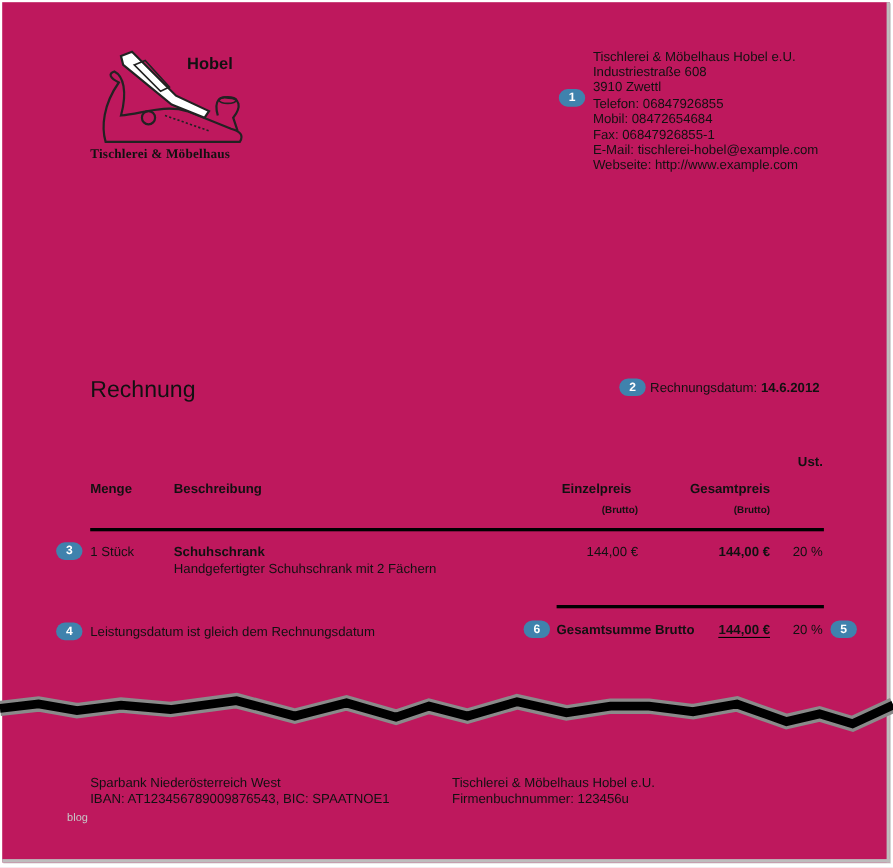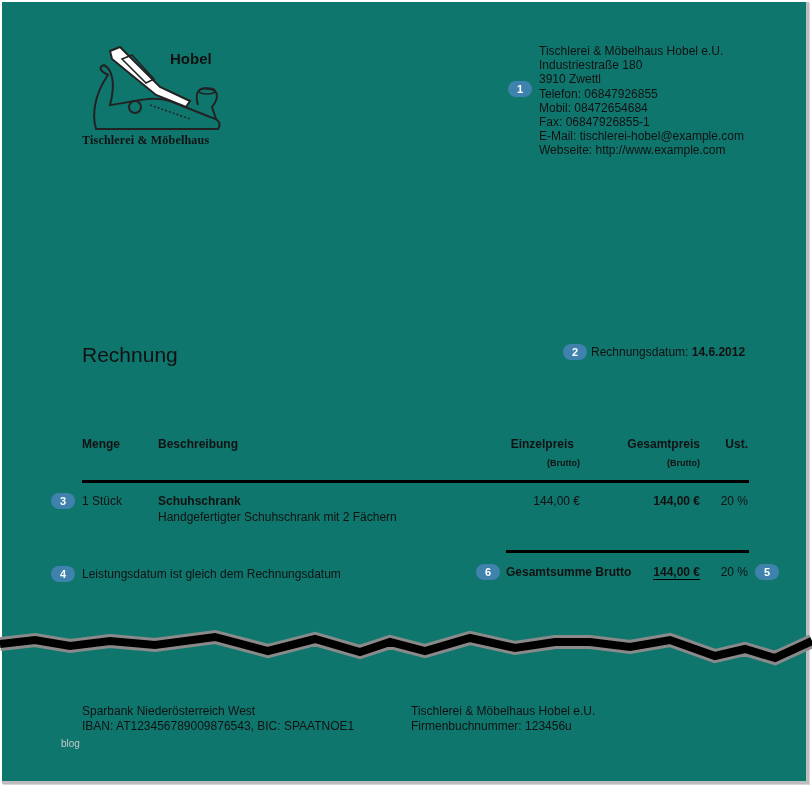--- a/index.html
+++ b/index.html
@@ -2,21 +2,21 @@
 <html><head>
 <meta charset="utf-8">
 <style>
   html, body { margin:0; padding:0; }
   body {
     width:812px; height:789px; background:#ffffff; position:relative; overflow:hidden;
     font-family:"Liberation Sans", "DejaVu Sans", sans-serif; color:#111;
   }
   .page {
     position:absolute; left:2px; top:2px; width:804px; height:779px;
-    background:#0f766e; border-right:3px solid #bdbdbd; border-bottom:3px solid #bdbdbd;
+    background:#be185d; border-right:3px solid #bdbdbd; border-bottom:3px solid #bdbdbd;
     box-shadow: 1px 1px 0 #d6d6d6;
   }
   .abs { position:absolute; }
   .badge {
     position:absolute; width:24px; height:16px; border-radius:8px;
     background:#3f82ad; color:#fff; font-size:11px; font-weight:bold;
     text-align:center; line-height:16px;
   }
   .logo-title { font-size:15px; font-weight:bold; }
   .logo-sub { font-size:12px; font-weight:bold; letter-spacing:0.2px;font-family:Liberation Serif, serif; }
@@ -46,21 +46,21 @@
       <ellipse cx="117" cy="46" rx="8" ry="3" fill="none" stroke="#222" stroke-width="1.5"></ellipse>
       <path d="M60 60 L 100 74" stroke="#222" stroke-width="1.5" stroke-dasharray="2 2"></path>
     </svg>
     <div class="abs logo-title" style="left:88px; top:8px;">Hobel</div>
     <div class="abs logo-sub" style="left:0px; top:91px; white-space:nowrap;">Tischlerei &amp; Möbelhaus</div>
   </div>
 
   <div class="badge" style="left:506px; top:79px;">1</div>
   <div class="abs addr" style="left:537px; top:42px;">
     <div>Tischlerei &amp; Möbelhaus Hobel e.U.</div>
-    <div>Industriestraße 180</div>
+    <div>Industriestraße 608</div>
     <div>3910 Zwettl</div>
     <div>Telefon: 06847926855</div>
     <div>Mobil: 08472654684</div>
     <div>Fax: 06847926855-1</div>
     <div>E-Mail: tischlerei-hobel@example.com</div>
     <div>Webseite: http://www.example.com</div>
   </div>
 
   <div class="abs h-title" style="left:80px; top:341px;">Rechnung</div>
   <div class="badge" style="left:561px; top:342px;">2</div>
@@ -68,21 +68,21 @@
     <span>Rechnungsdatum:</span>
     <span class="bold">14.6.2012</span>
   </div>
 
   <div class="abs small bold" style="left:80px; top:435px;">Menge</div>
   <div class="abs small bold" style="left:156px; top:435px;">Beschreibung</div>
   <div class="abs small bold right" style="left:472px; width:100px; top:435px;">Einzelpreis</div>
   <div class="abs tiny right" style="left:478px; width:100px; top:456px;">(Brutto)</div>
   <div class="abs small bold right" style="left:598px; width:100px; top:435px;">Gesamtpreis</div>
   <div class="abs tiny right" style="left:598px; width:100px; top:456px;">(Brutto)</div>
-  <div class="abs small bold right" style="left:706px; width:40px; top:435px;">Ust.</div>
+  <div class="abs small bold right" style="left:706px; width:40px; top:411px;">Ust.</div>
 
   <div class="rule" style="left:80px; top:478px; width:667px; height:3px;"></div>
 
   <div class="badge" style="left:49px; top:491px;">3</div>
   <div>
     <div class="abs small" style="left:80px; top:492px;">1 Stück</div>
     <div class="abs small bold" style="left:156px; top:492px;">Schuhschrank</div>
     <div class="abs small" style="left:156px; top:508px; white-space:nowrap;">Handgefertigter Schuhschrank mit 2 Fächern</div>
     <div class="abs small right" style="left:478px; width:100px; top:492px;">144,00 €</div>
     <div class="abs small bold right" style="left:598px; width:100px; top:492px;">144,00 €</div>

